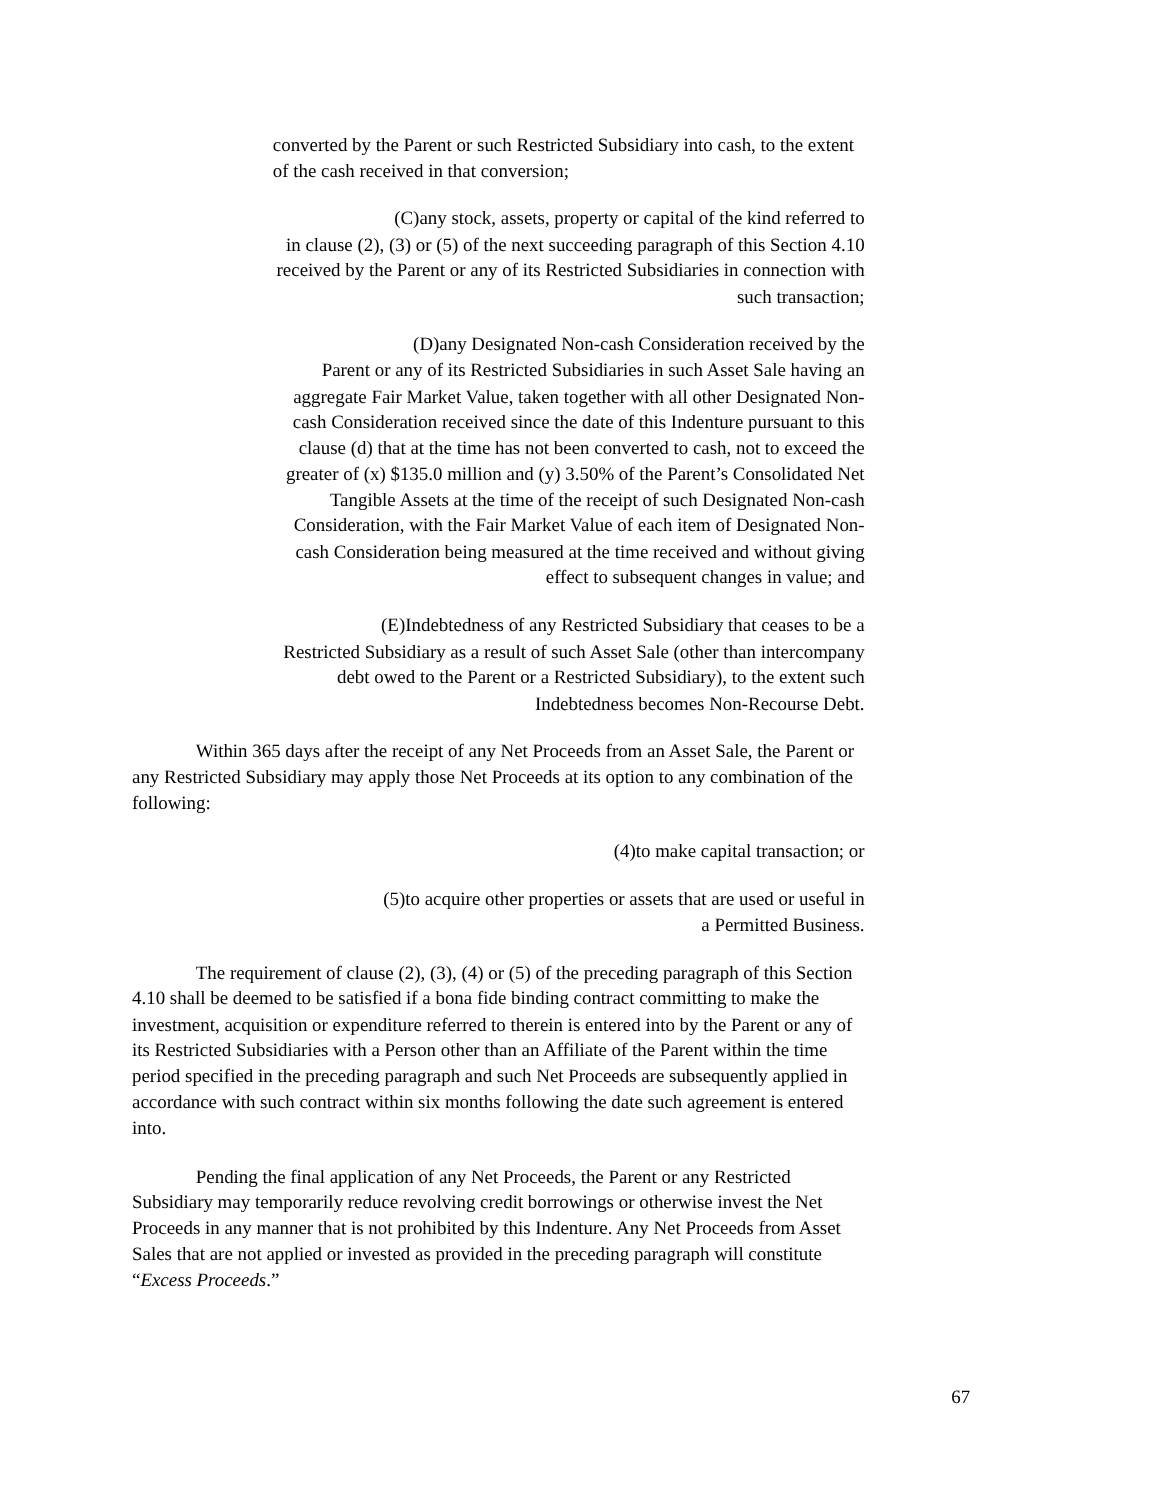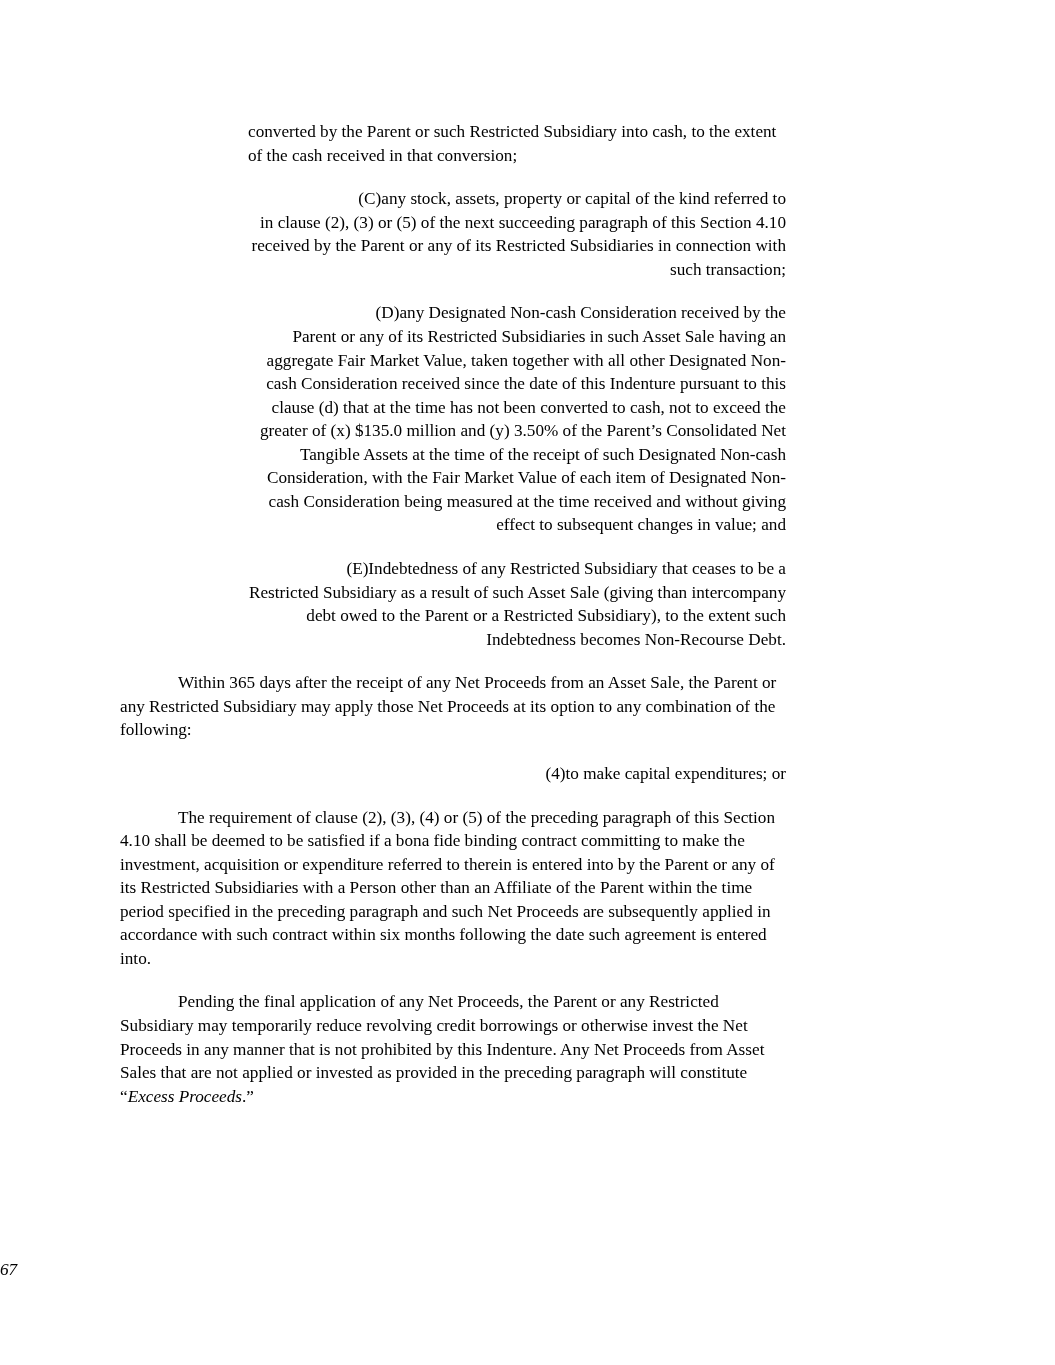--- a/index.html
+++ b/index.html
@@ -50,26 +50,25 @@
     text-indent: 0;
   }
   .itemblock.indented-first {
     text-indent: 58px;
   }
   .italic {
     font-style: italic;
   }
   .page-number {
     position: absolute;
-    left: 0;
+    left: 16px;
     right: 0;
     bottom: 85px;
-    text-align: left;
+    text-align: right;
     font-size: 17.2px;
-    font-style: italic;
   }
   .flow {
     margin-right: 8px;
   }
 </style>
 </head>
 <body>
 
 <div class="page">
   <div class="doc-body">
@@ -78,32 +77,35 @@
 
     <p class="para itemblock indented-first">
       <span class="tag">(C)</span><span>any stock, assets, property or capital of the kind referred to in clause (2), (3) or (5) of the next succeeding paragraph of this Section 4.10 received by the Parent or any of its Restricted Subsidiaries in connection with such transaction;</span>
     </p>
 
     <p class="para itemblock indented-first">
       <span class="tag">(D)</span><span>any Designated Non-cash Consideration received by the Parent or any of its Restricted Subsidiaries in such Asset Sale having an aggregate Fair Market Value, taken together with all other Designated Non-cash Consideration received since the date of this Indenture pursuant to this clause (d) that at the time has not been converted to cash, not to exceed the greater of (x) $135.0 million and (y) 3.50% of the Parent’s Consolidated Net Tangible Assets at the time of the receipt of such Designated Non-cash Consideration, with the Fair Market Value of each item of Designated Non-cash Consideration being measured at the time received and without giving effect to subsequent changes in value; and</span>
     </p>
 
     <p class="para itemblock indented-first">
-      <span class="tag">(E)</span><span>Indebtedness of any Restricted Subsidiary that ceases to be a Restricted Subsidiary as a result of such Asset Sale (giving than intercompany debt owed to the Parent or a Restricted Subsidiary), to the extent such Indebtedness becomes Non-Recourse Debt.</span>
+      <span class="tag">(E)</span><span>Indebtedness of any Restricted Subsidiary that ceases to be a Restricted Subsidiary as a result of such Asset Sale (other than intercompany debt owed to the Parent or a Restricted Subsidiary), to the extent such Indebtedness becomes Non-Recourse Debt.</span>
     </p>
 
     <p class="para para-indent flow">Within 365 days after the receipt of any Net Proceeds from an Asset Sale, the Parent or any Restricted Subsidiary may apply those Net Proceeds at its option to any combination of the following:</p>
 
 
 
 
     <p class="para itemblock indented-first">
-      <span class="tag">(4)</span><span>to make capital expenditures; or</span>
+      <span class="tag">(4)</span><span>to make capital transaction; or</span>
     </p>
 
+    <p class="para itemblock indented-first">
+      <span class="tag">(5)</span><span>to acquire other properties or assets that are used or useful in a Permitted Business.</span>
+    </p>
 
     <p class="para para-indent flow">The requirement of clause (2), (3), (4) or (5) of the preceding paragraph of this Section 4.10 shall be deemed to be satisfied if a bona fide binding contract committing to make the investment, acquisition or expenditure referred to therein is entered into by the Parent or any of its Restricted Subsidiaries with a Person other than an Affiliate of the Parent within the time period specified in the preceding paragraph and such Net Proceeds are subsequently applied in accordance with such contract within six months following the date such agreement is entered into.</p>
 
     <p class="para para-indent flow">
       <span>Pending the final application of any Net Proceeds, the Parent or any Restricted Subsidiary may temporarily reduce revolving credit borrowings or otherwise invest the Net Proceeds in any manner that is not prohibited by this Indenture.  Any Net Proceeds from Asset Sales that are not applied or invested as provided in the preceding paragraph will constitute “</span><span class="italic">Excess Proceeds</span><span>.”</span>
     </p>
 
   </div>
 
   <div class="page-number">67</div>

